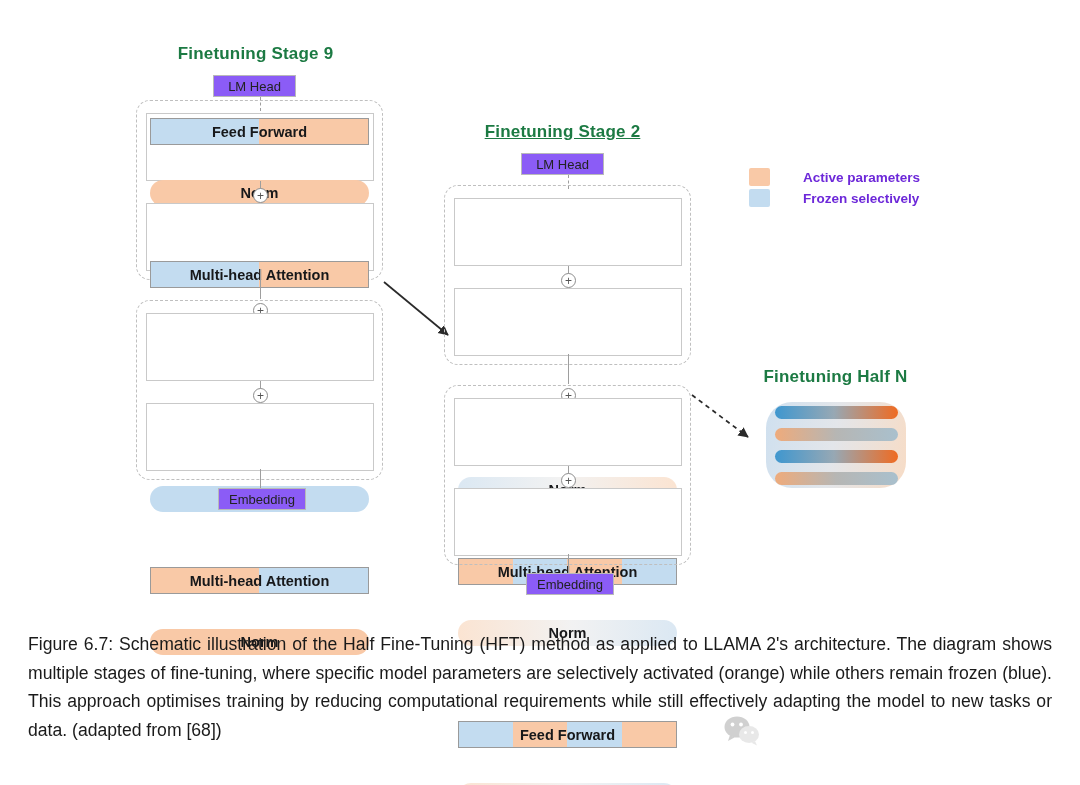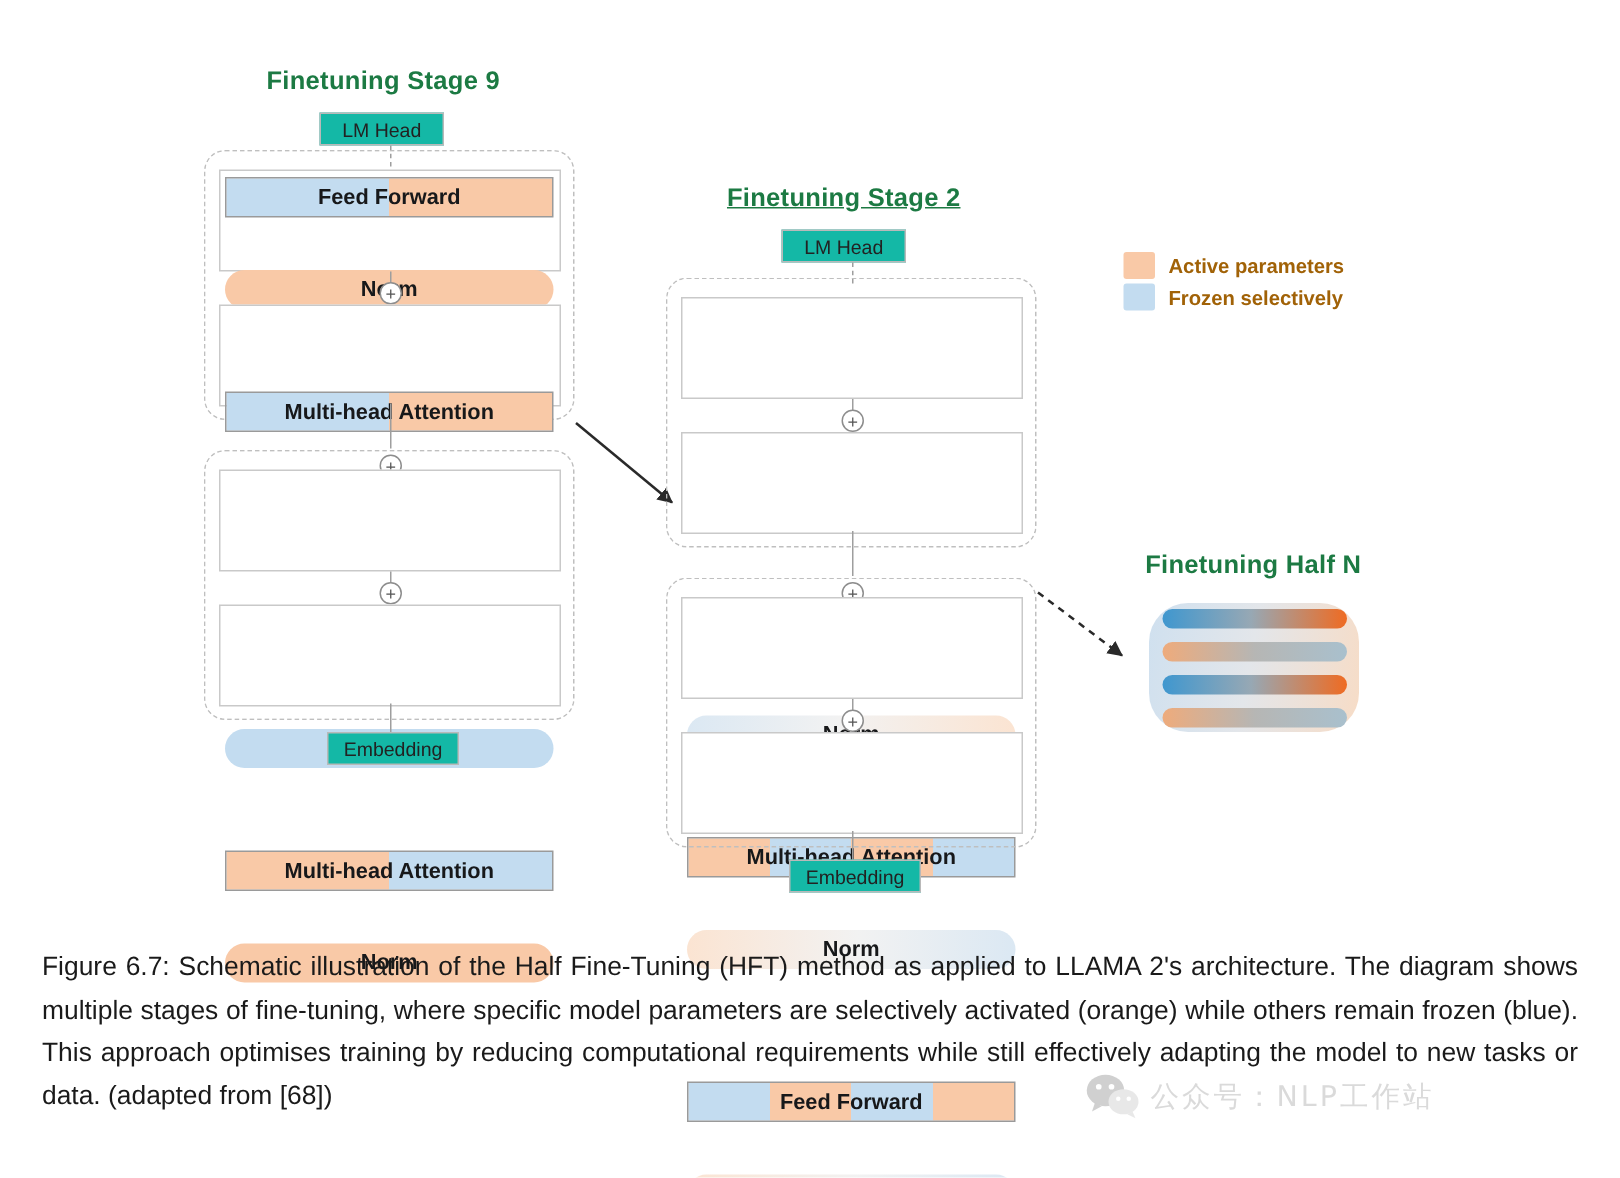--- a/index.html
+++ b/index.html
@@ -19,21 +19,21 @@
     font-weight:bold;
     font-size:17px;
     color:#1c7a43;
     letter-spacing:.2px;
     white-space:nowrap;
     text-align:center;
   }
 
   .endbox{
     border:1px solid #b9b9b9;
-    background:#14b8a6;
+    background:#8b5cf6;
     font-size:13px;
     font-weight:400;
     color:#222;
     text-align:center;
     line-height:22px;
     height:22px;
     box-sizing:border-box;
     white-space:nowrap;
   }
 
@@ -91,21 +91,21 @@
 
   
   .vline{background:#9e9e9e;width:1.3px;}
   .vline-dash{
     width:0;border-left:1.3px dashed #9e9e9e;
   }
 
   
   .legend-row{display:flex;align-items:center;gap:9px;margin-bottom:3px;}
   .legend-swatch{width:21px;height:18px;border-radius:2px;}
-  .legend-label{font-size:13.5px;font-weight:bold;color:#a16207;white-space:nowrap;}
+  .legend-label{font-size:13.5px;font-weight:bold;color:#6d28d9;white-space:nowrap;margin-left:24px;}
 
   
   .stageN-card{
     border-radius:26px;
     background:linear-gradient(100deg,#cfe0ef 0%,#e3e6ea 48%,#f7dcc6 100%);
     display:flex;flex-direction:column;
     align-items:center;justify-content:center;
     gap:9px;
   }
   .sn-bar{height:13px;border-radius:7px;}
@@ -300,14 +300,13 @@
   <svg width="36" height="30" viewBox="0 0 36 30">
     <ellipse cx="13" cy="11" rx="12.5" ry="10.5" fill="#6f6f6f"></ellipse>
     <path d="M6 19 L4 25 L10.5 21.5 Z" fill="#6f6f6f"></path>
     <circle cx="8.5" cy="8.5" r="1.9" fill="#ffffff"></circle>
     <circle cx="17" cy="8.5" r="1.9" fill="#ffffff"></circle>
     <ellipse cx="25" cy="18.5" rx="10" ry="8.4" fill="#b9b9b9"></ellipse>
     <path d="M31 25 L33 29.5 L27.5 26.8 Z" fill="#b9b9b9"></path>
     <circle cx="21.5" cy="16.5" r="1.5" fill="#ffffff"></circle>
     <circle cx="28.5" cy="16.5" r="1.5" fill="#ffffff"></circle>
   </svg>
-  <span class="wm-text">公众号：NLP工作站</span>
 </div>
 
 </body></html>

